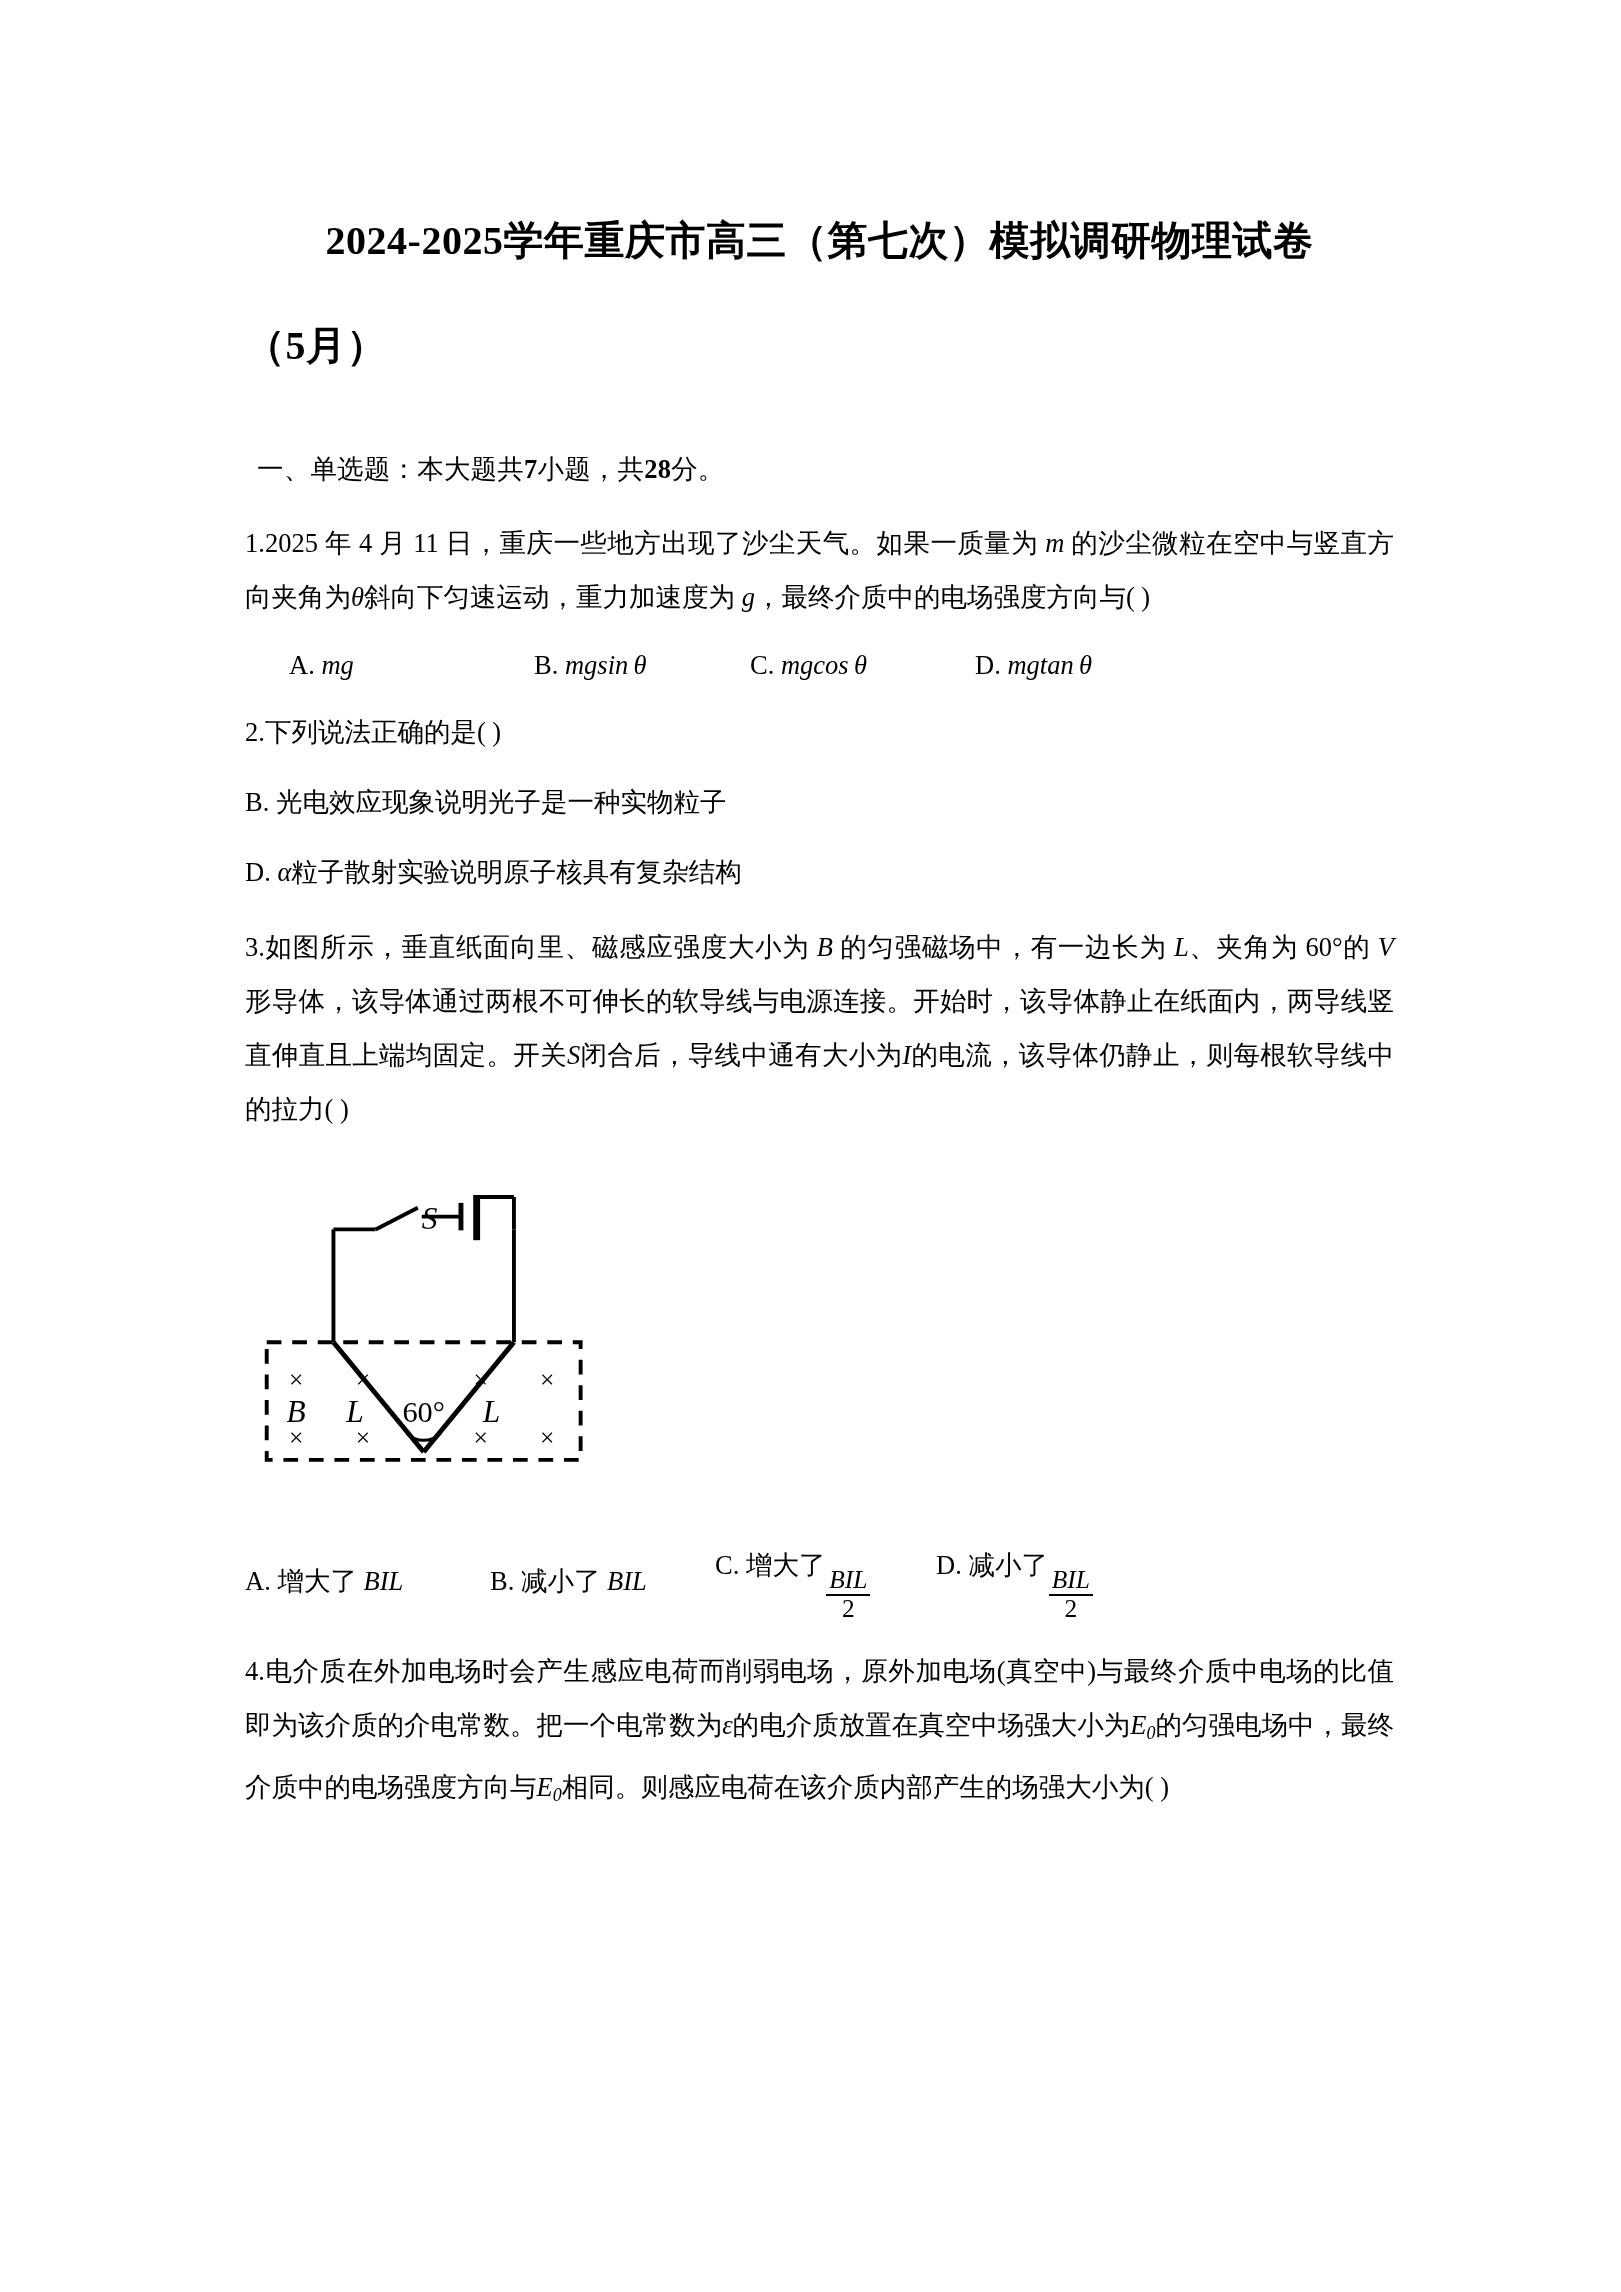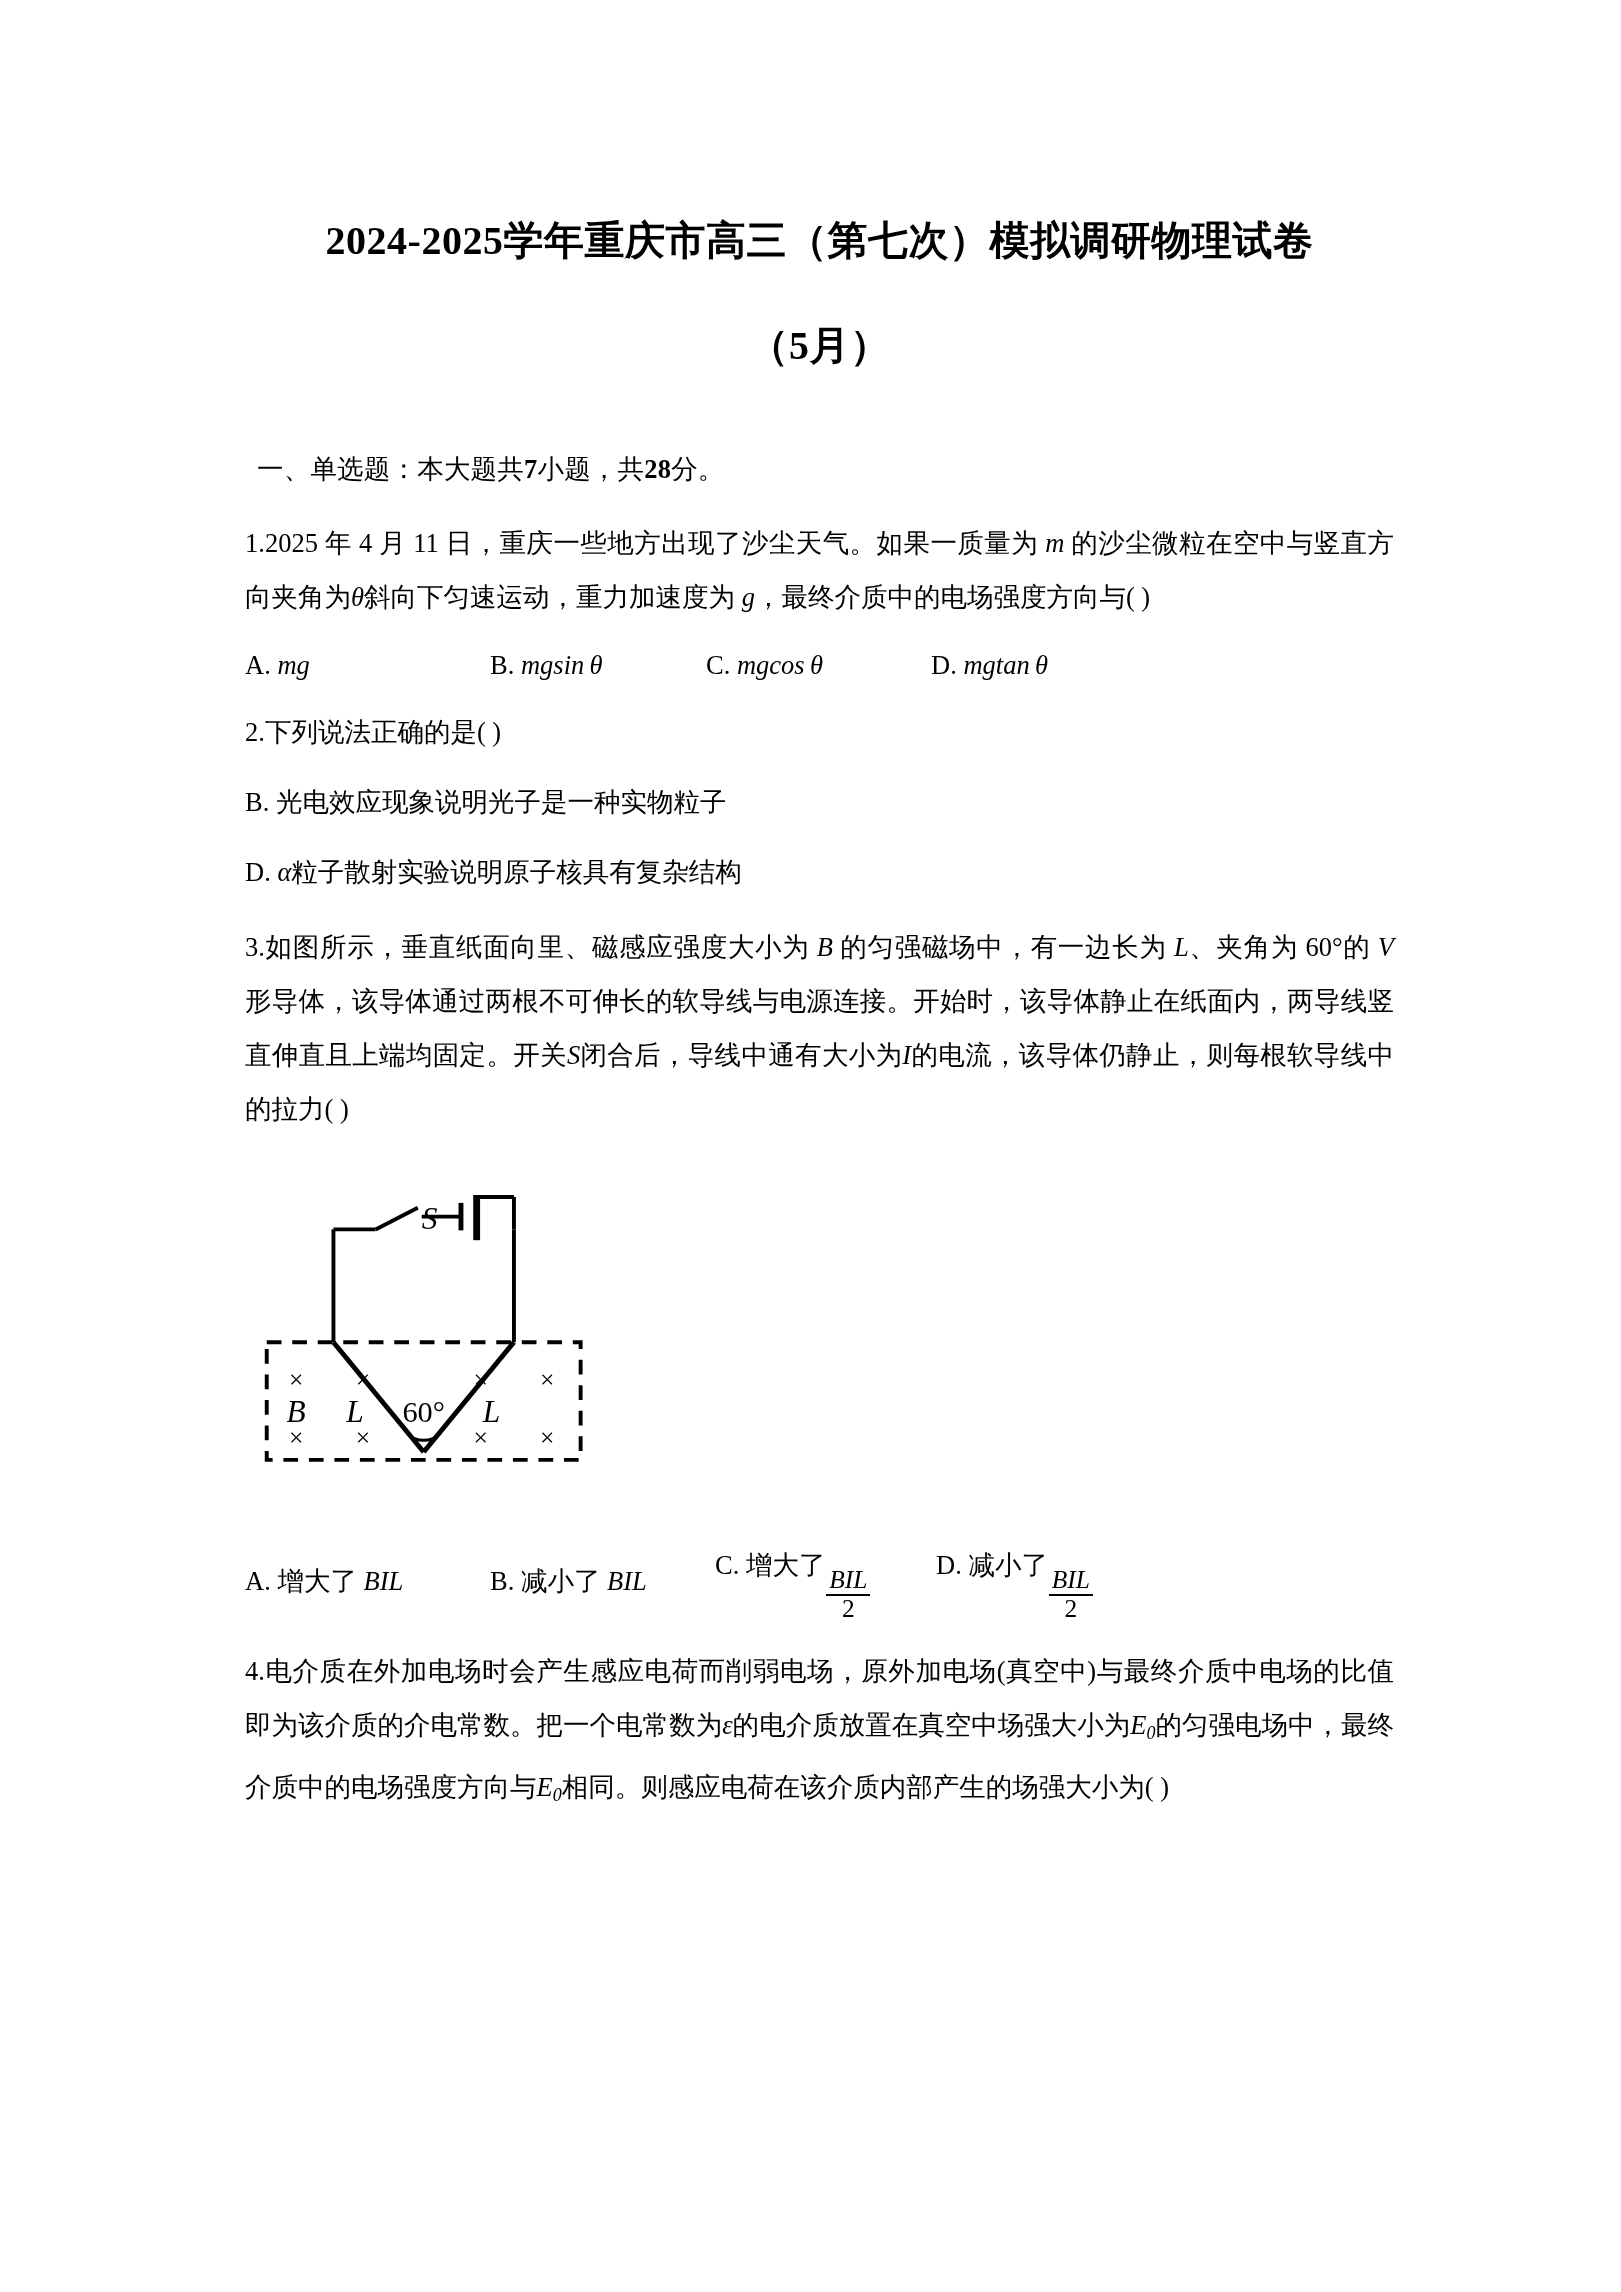--- a/index.html
+++ b/index.html
@@ -34,21 +34,20 @@
     font-weight: bold;
     text-align: center;
     line-height: 1.35;
     margin: 0;
     padding-top: 214px;
     letter-spacing: 0.5px;
   }
   .doc-subtitle {
     font-size: 40px;
     font-weight: bold;
-    text-align: center;
     line-height: 1.35;
     margin: 0;
     padding-top: 51px;
     letter-spacing: 0.5px;
   }
 
   
   .section-heading {
     font-size: 26.5px;
     line-height: 1.0;
@@ -73,21 +72,21 @@
     font-size: 26.5px;
     line-height: 54px;
     margin: 0;
     padding-top: 13.7px;
     display: flex;
     align-items: baseline;
   }
   .choice-row .choice {
     white-space: nowrap;
   }
-  .choice-row.q1 .choice:nth-child(1) { width: 245px; }
+  .choice-row.q1 .choice:nth-child(1) { width: 245px; margin-left: 44px; }
   .choice-row.q1 .choice:nth-child(2) { width: 216px; }
   .choice-row.q1 .choice:nth-child(3) { width: 225px; }
 
   .choice-row.q3 { align-items: center; padding-top: 29px; }
   .choice-row.q3 .choice:nth-child(1) { width: 245px; }
   .choice-row.q3 .choice:nth-child(2) { width: 225px; }
   .choice-row.q3 .choice:nth-child(3) { width: 221px; }
 
   .choice-block {
     font-size: 26.5px;

